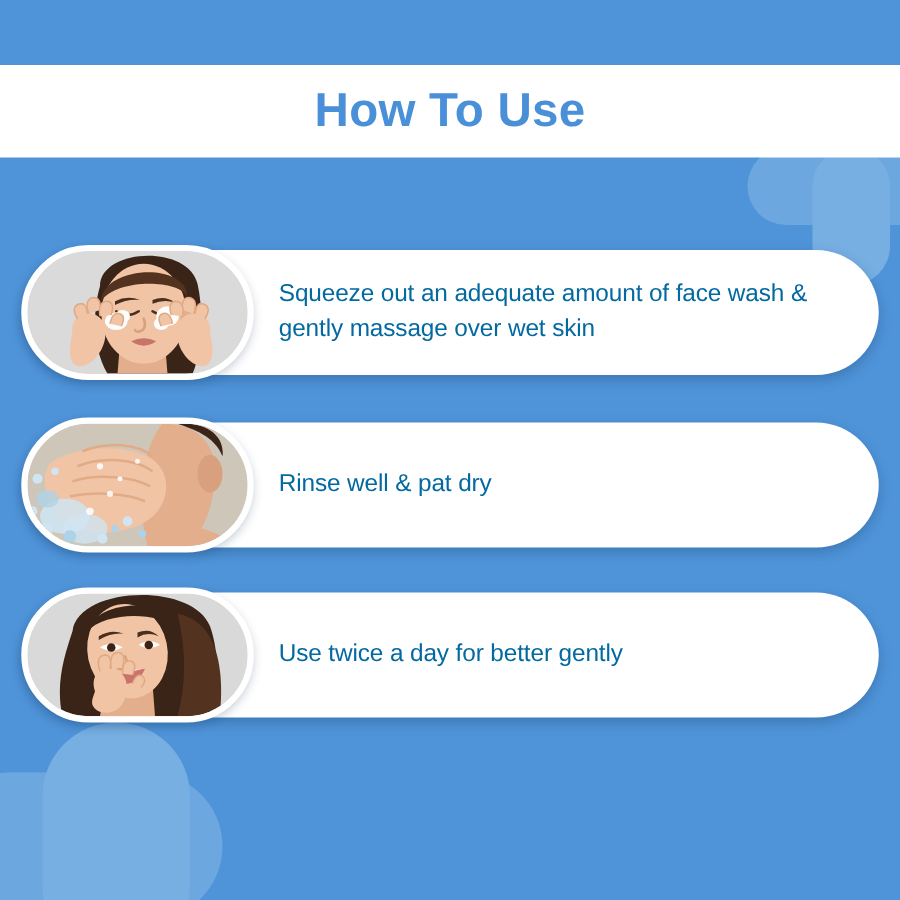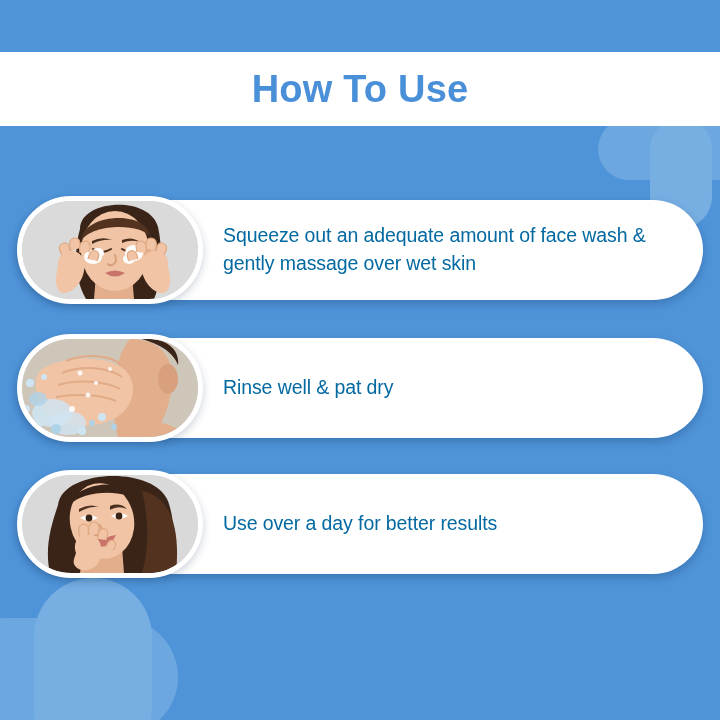--- a/index.html
+++ b/index.html
@@ -291,17 +291,17 @@
             <g>
               <path d="M54 78 C50 66 58 58 68 60 C78 62 82 72 78 84 C74 96 60 98 54 92 C50 88 52 84 54 78 Z" class="skin"></path>
               <path d="M58 62 q-4 -12 4 -13 q6 0 4 11" stroke="#e0a983" stroke-width="1.2" fill="#f0c4a4"></path>
               <path d="M67 60 q-2 -13 6 -13 q6 1 3 12" stroke="#e0a983" stroke-width="1.2" fill="#f0c4a4"></path>
               <path d="M76 64 q0 -12 7 -10 q5 2 1 11" stroke="#e0a983" stroke-width="1.2" fill="#f0c4a4"></path>
               <path d="M84 72 q3 -9 8 -6 q4 3 -1 9" stroke="#e0a983" stroke-width="1.2" fill="#f0c4a4"></path>
             </g>
           </svg>
         </div>
       </div>
-      <div class="step-text">Use over a day for better results</div>
+      <div class="step-text">Use twice a day for better gently</div>
     </div>
 
   </div>
 </div>
 
 </body></html>

